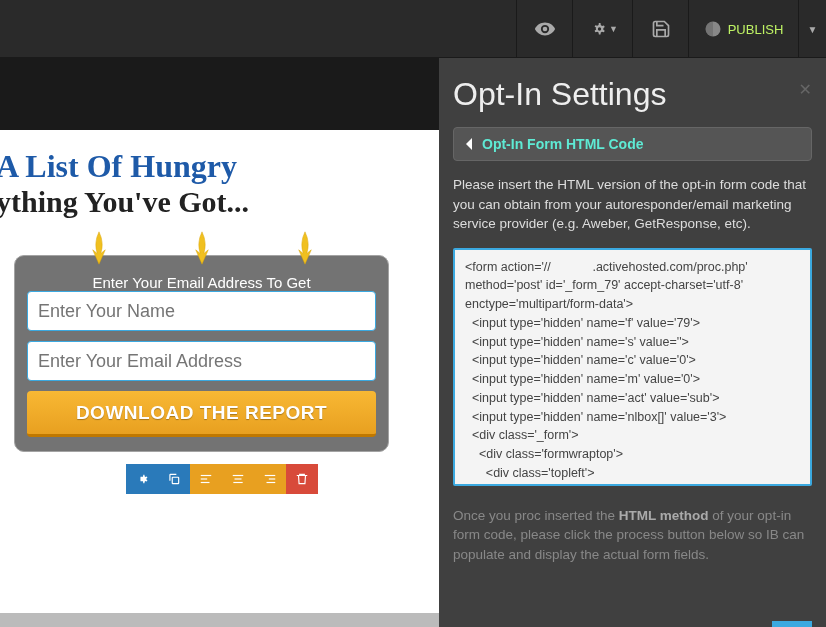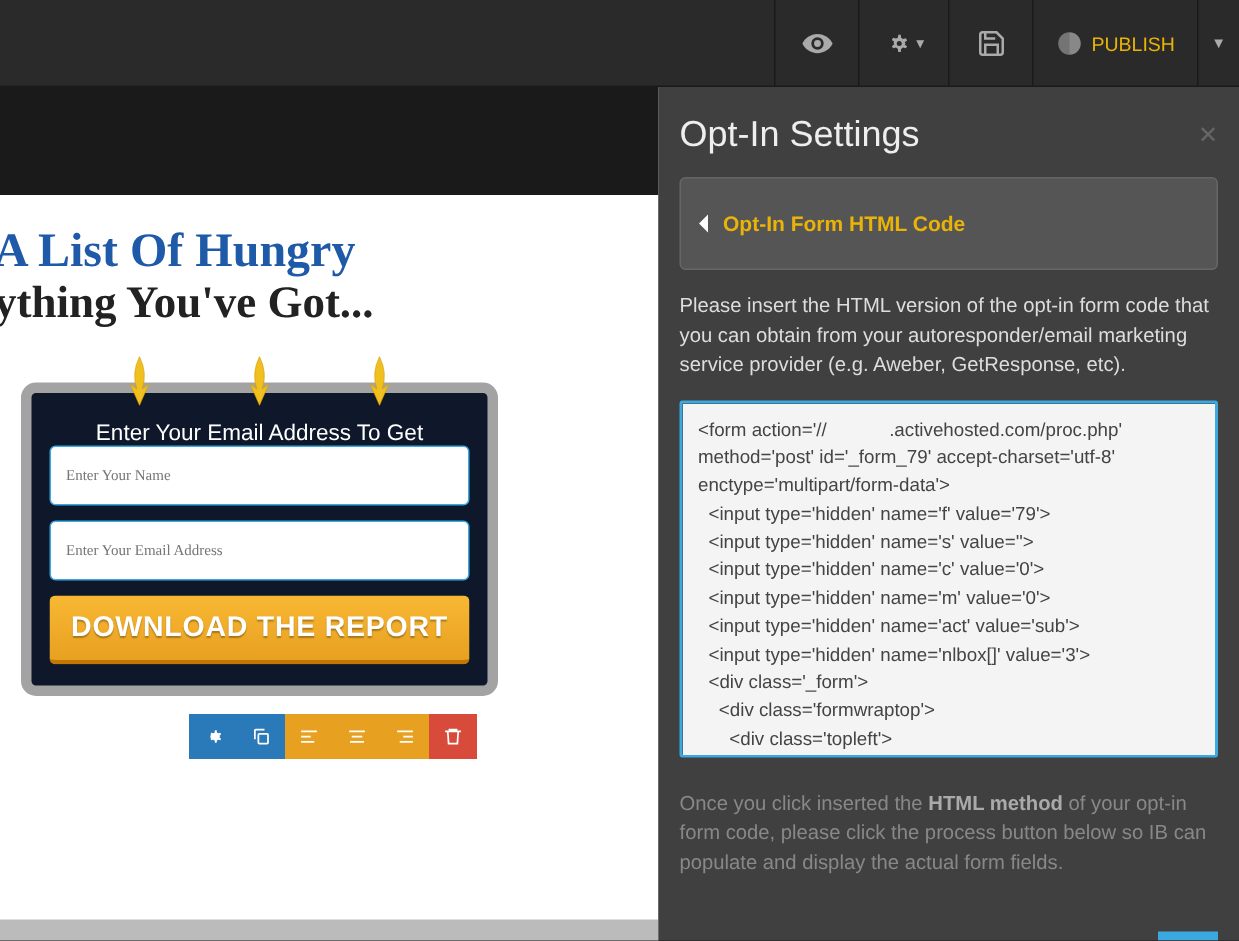--- a/index.html
+++ b/index.html
@@ -1,50 +1,50 @@
 <!DOCTYPE html>
 <html><head>
 <meta charset="utf-8">
 <style>
 * { box-sizing: border-box; margin: 0; padding: 0; }
 body { font-family: Arial, sans-serif; width: 826px; height: 627px; overflow: hidden; background: #2a2a2a; }
 
 .topbar { height: 58px; background: #2a2a2a; display: flex; justify-content: flex-end; border-bottom: 1px solid #1a1a1a; }
 .topbar-btn { width: 56px; height: 58px; display: flex; align-items: center; justify-content: center; border-left: 1px solid #1a1a1a; color: #aaa; cursor: pointer; }
-.topbar-btn.publish { width: 110px; gap: 6px; font-size: 13px; color: #eab308; text-align: center; }
+.topbar-btn.publish { width: 110px; gap: 6px; font-size: 13px; color: #bef264; text-align: center; }
 .topbar-btn.dropdown { width: 28px; font-size: 10px; }
 .topbar-btn.gear { width: 60px; gap: 2px; }
 .caret-down { font-size: 9px; color: #aaa; }
 
 .main { display: flex; height: 569px; }
 .left { flex: 1; background: #fff; position: relative; overflow: hidden; }
 .left-blackbar { height: 72px; background: #1a1a1a; }
 .headline { padding: 18px 2px 0 0; text-align: left; }
 .headline-line1 { color: #1e5aa8; font-size: 32px; font-weight: bold; font-family: Georgia, serif; margin-left: -4px; }
 .headline-line2 { color: #222; font-size: 30px; font-weight: bold; font-family: Georgia, serif; margin-left: -4px; }
 
-.form-box { width: 318px; background: #0f172a; border-radius: 10px; margin: 36px 0 0 14px; padding: 18px 12px 14px 12px; position: relative; border: 7px solid #a3a3a3; }
+.form-box { width: 375px; background: #737373; border-radius: 10px; margin: 36px 0 0 14px; padding: 18px 12px 14px 12px; position: relative; border: 1px solid #a3a3a3; }
 .arrows { display: flex; justify-content: space-around; margin-top: -44px; margin-bottom: 8px; padding: 0 20px; }
 .arrow { width: 24px; height: 36px; }
 .form-sub { color: #fff; text-align: center; font-size: 15px; margin-top: 4px; }
 .form-title { color: #fff; text-align: center; font-size: 23px; font-weight: bold; margin: 2px 0 12px 0; }
-.form-input { width: 100%; height: 40px; border-radius: 4px; border: none; padding: 0 10px; margin-bottom: 10px; font-size: 10px; font-family: Liberation Serif, serif; }
+.form-input { width: 100%; height: 40px; border-radius: 4px; border: none; padding: 0 10px; margin-bottom: 10px; font-size: 18px; }
 .form-input.selected { border: 1px solid #3ba9e0; }
 .download-btn { width: 100%; height: 46px; background: linear-gradient(#f8b834, #e8a020); border: none; border-bottom: 3px solid #c07800; border-radius: 4px; color: #fff; font-size: 19px; font-weight: bold; letter-spacing: 0.5px; cursor: pointer; text-shadow: 0 1px 1px rgba(0,0,0,0.3); }
 
 .element-toolbar { display: flex; margin: 12px 0 0 126px; }
 .et-btn { width: 32px; height: 30px; display: flex; align-items: center; justify-content: center; color: #fff; font-size: 14px; cursor: pointer; }
 .et-blue { background: #2a7aba; } .et-orange { background: #e8a020; } .et-red { background: #d84a3a; }
 
 .bottom-strip { position: absolute; bottom: 0; left: 0; right: 0; height: 14px; background: #bbb; }
 
 .right { width: 387px; background: #404040; padding: 18px 14px; color: #ddd; position: relative; }
-.panel-title { font-size: 24px; color: #eee; font-weight: normal; margin-bottom: 14px; }
+.panel-title { font-size: 32px; color: #eee; font-weight: normal; margin-bottom: 14px; }
 .close-x { position: absolute; right: 14px; top: 22px; color: #666; font-size: 16px; cursor: pointer; }
-.back-btn { background: #555; border: 1px solid #666; border-radius: 4px; padding: 22px 10px; display: flex; align-items: center; gap: 8px; color: #eab308; font-size: 14px; font-weight: bold; cursor: pointer; margin-bottom: 14px; }
+.back-btn { background: #555; border: 1px solid #666; border-radius: 4px; padding: 8px 10px; display: flex; align-items: center; gap: 8px; color: #5eead4; font-size: 14px; font-weight: bold; cursor: pointer; margin-bottom: 14px; }
 .instr { font-size: 13.5px; line-height: 1.45; margin-bottom: 14px; }
 .code-area { width: 100%; height: 238px; border: 2px solid #3ba9e0; border-radius: 2px; padding: 8px 10px; font-family: Arial, sans-serif; font-size: 12.5px; line-height: 1.5; color: #444; background: #f4f4f4; resize: none; overflow-y: scroll; }
 .post-instr { font-size: 13.5px; line-height: 1.45; margin-top: 16px; color: #888; }
 .post-instr b { color: #aaa; }
 .end-strip { position: absolute; bottom: 0; right: 14px; width: 40px; height: 6px; background: #3ba9e0; }
 </style>
 </head>
 <body>
 
 <div class="topbar">
@@ -165,17 +165,17 @@
   &lt;input type='hidden' name='c' value='0'&gt;
   &lt;input type='hidden' name='m' value='0'&gt;
   &lt;input type='hidden' name='act' value='sub'&gt;
   &lt;input type='hidden' name='nlbox[]' value='3'&gt;
   &lt;div class='_form'&gt;
     &lt;div class='formwraptop'&gt;
       &lt;div class='topleft'&gt;
       &lt;/div&gt;
       &lt;div class='topbg'&gt;</textarea>
     <div class="post-instr">
-      <span>Once you click inserted the </span><b>HTML method</b><span> of your opt-in form code, please click the process button below so IB can populate and display the actual form fields.</span>
+      <span>Once you proc inserted the </span><b>HTML method</b><span> of your opt-in form code, please click the process button below so IB can populate and display the actual form fields.</span>
     </div>
     <div class="end-strip"></div>
   </div>
 </div>
 
 </body></html>

